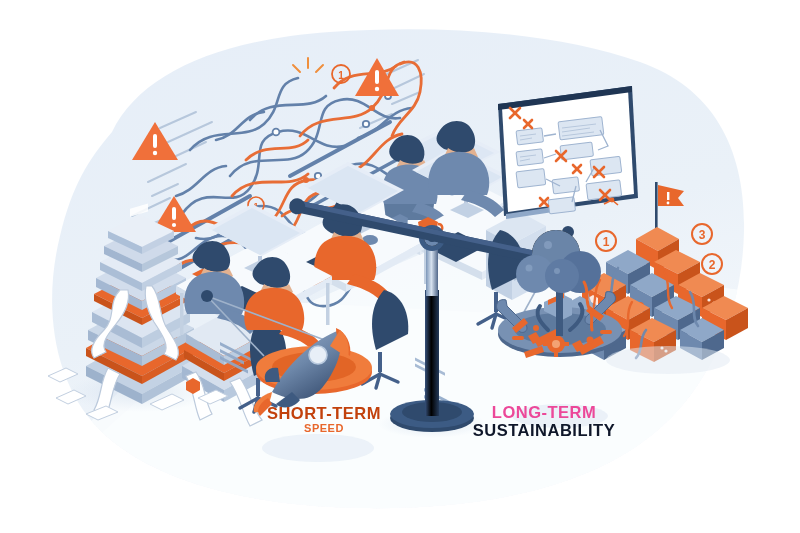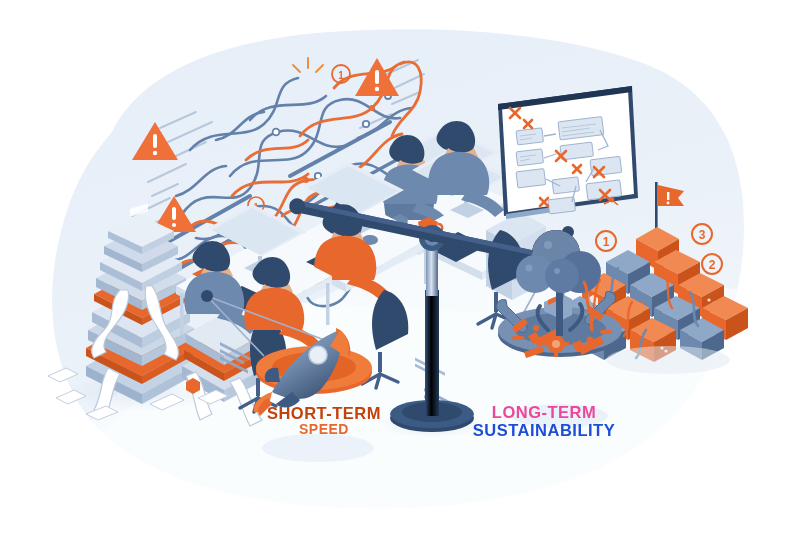--- a/index.html
+++ b/index.html
@@ -808,21 +808,21 @@
 
     <g opacity="0.5">
       <ellipse cx="318" cy="448" rx="56" ry="14" fill="#DDE7F3"></ellipse>
       <ellipse cx="560" cy="416" rx="48" ry="12" fill="#DDE7F3"></ellipse>
       <ellipse cx="668" cy="360" rx="62" ry="14" fill="#E3EBF4"></ellipse>
     </g>
   </svg>
 
   <div style="position:absolute;left:258px;top:404px;width:132px;text-align:center;line-height:1.12;">
     <div class="lbl" style="font-size:16.5px;color:#c2410c;">SHORT-TERM</div>
-    <div class="lbl" style="font-size:14px;color:#E8672C;">SPEED</div>
+    <div class="lbl" style="font-size:11px;color:#E8672C;">SPEED</div>
   </div>
 
   <div style="position:absolute;left:462px;top:403px;width:164px;text-align:center;line-height:1.12;">
     <div class="lbl" style="font-size:16.5px;color:#ec4899;">LONG-TERM</div>
-    <div class="lbl" style="font-size:16.5px;color:#1d4ed8;">SUSTAINABILITY</div>
+    <div class="lbl" style="font-size:16.5px;color:#0f172a;">SUSTAINABILITY</div>
   </div>
 
 </div>
 
 </body></html>

